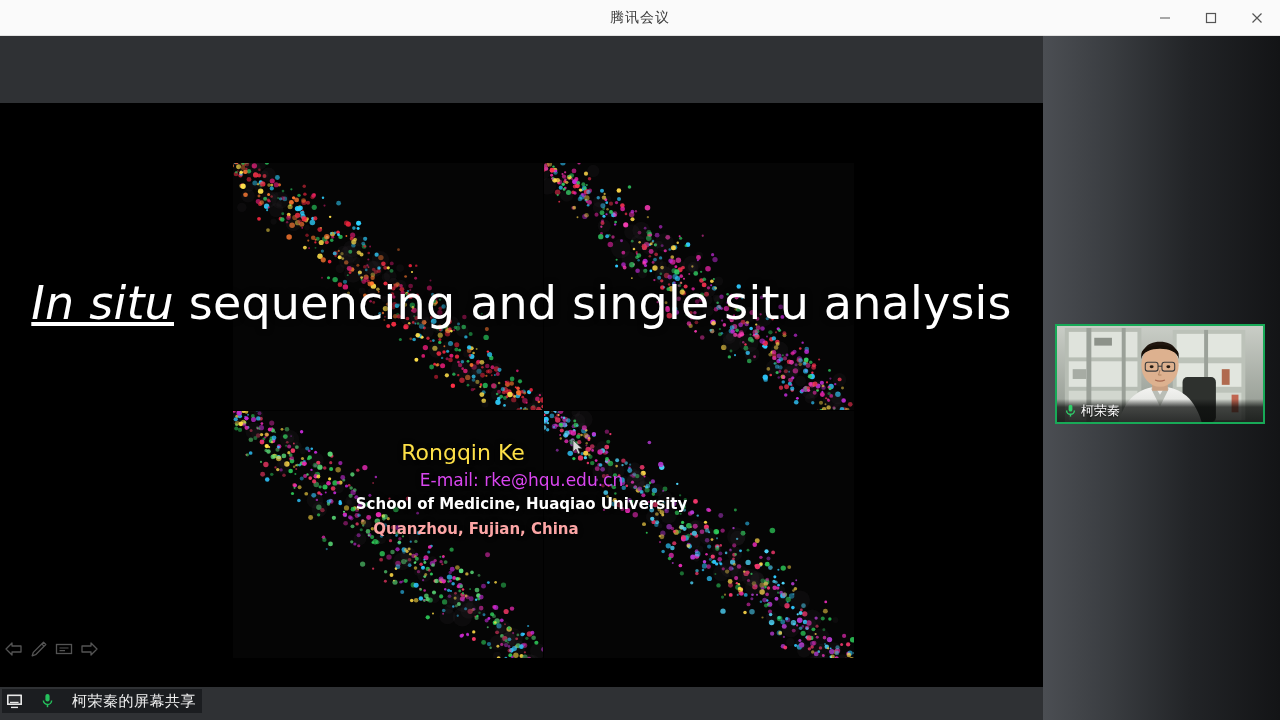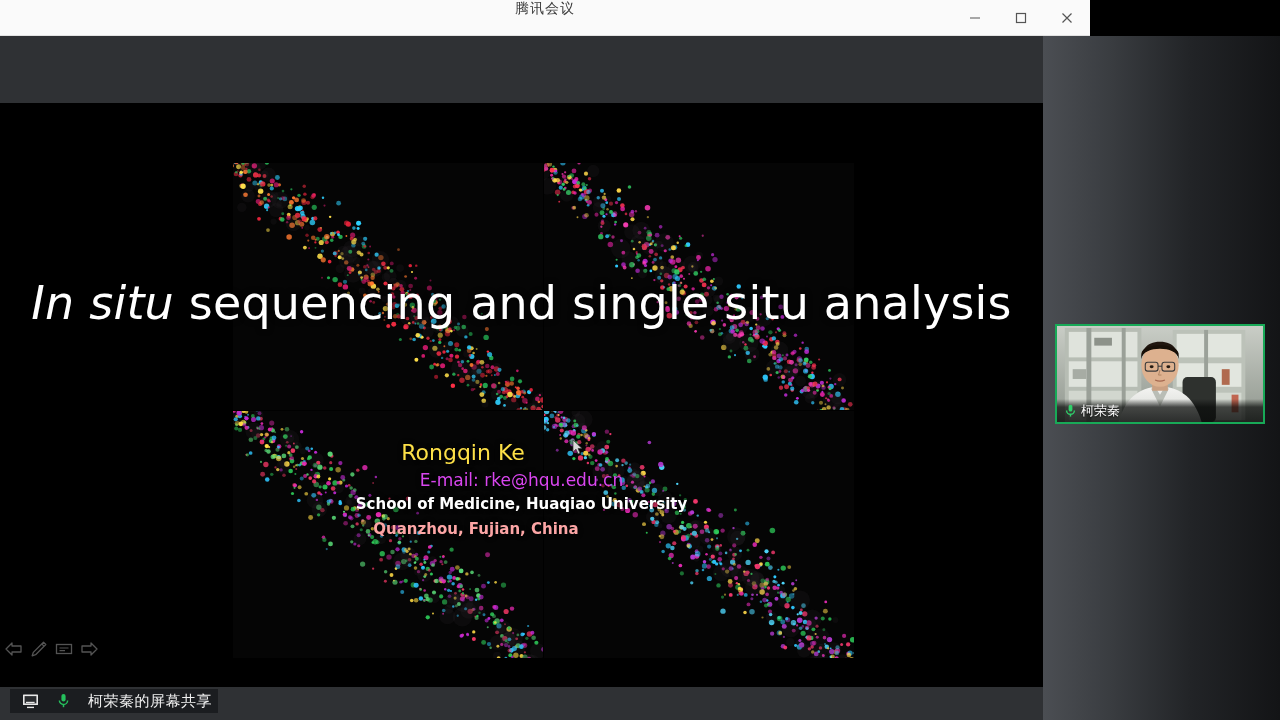--- a/index.html
+++ b/index.html
@@ -12,24 +12,24 @@
   }
   #app {
     position: relative;
     width: 1280px; height: 720px;
     background: #000;
   }
 
   
   .titlebar {
     position: absolute; left: 0; top: 0;
-    width: 1090px; height: 36px;
+    width: 1280px; height: 36px;
     background: #fafafa;
     border-bottom: 1px solid #e2e2e2;
-    display: flex; align-items: flex-start; justify-content: center;
+    display: flex; align-items: center; justify-content: center;
     box-sizing: border-box;
   }
   .title-text {
     font-size: 14px;
     color: #3b3b3b;
     letter-spacing: 1px;
     font-family: "DejaVu Sans", "Liberation Sans", sans-serif;
   }
   .win-controls {
     position: absolute; right: 0; top: 0;
@@ -86,21 +86,21 @@
     width: 1043px;
     text-align: center;
     color: #ffffff;
     font-size: 46px;
     line-height: 50px;
     font-family: "DejaVu Sans", "Liberation Sans", sans-serif;
     font-weight: 400;
     letter-spacing: 0.2px;
     text-shadow: 0 0 6px rgba(0,0,0,0.85);
   }
-  .slide-title .ital { font-style: italic; }
+  .slide-title .ital { font-style: italic; text-decoration: underline; }
 
   .slide-author {
     position: absolute; left: 0; top: 335px;
     width: 926px; text-align: center;
     color: #fde047; font-size: 22px; line-height: 30px;
     font-family: "DejaVu Sans", "Liberation Sans", sans-serif;
     text-shadow: 0 0 5px rgba(0,0,0,0.9);
   }
   .slide-email {
     position: absolute; left: 0; top: 365px;
@@ -136,25 +136,25 @@
   
   .cursor {
     position: absolute;
     left: 572px; top: 336px;
     width: 12px; height: 18px;
     pointer-events: none;
   }
 
   
   .share-label {
-    position: absolute; left: 10px; bottom: 7px;
+    position: absolute; left: 2px; bottom: 7px;
     height: 24px;
     background: #1b1d20;
     display: flex; align-items: center; gap: 18px;
-    padding: 0 6px 0 12px;
+    padding: 0 6px 0 4px;
     box-sizing: border-box;
   }
   .share-label .lbl-text {
     color: #f0f0f0; font-size: 15px; line-height: 24px;
     font-family: "DejaVu Sans", "Liberation Sans", sans-serif;
     letter-spacing: 0.5px;
   }
 
   
   .side-panel {

